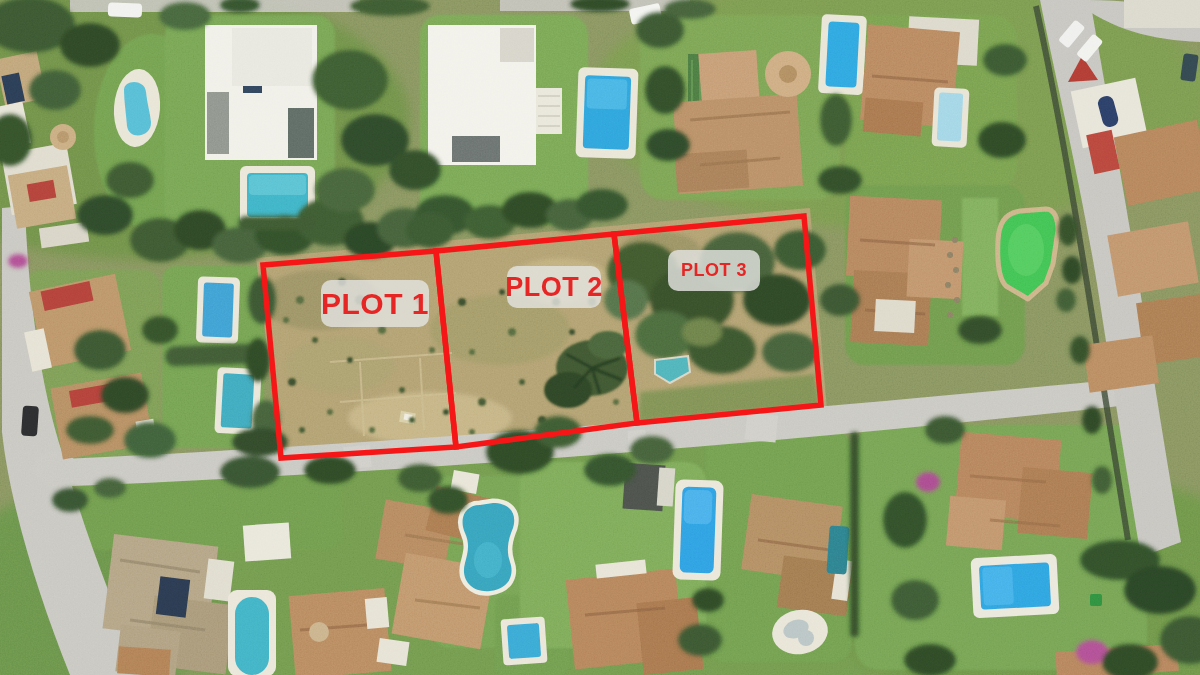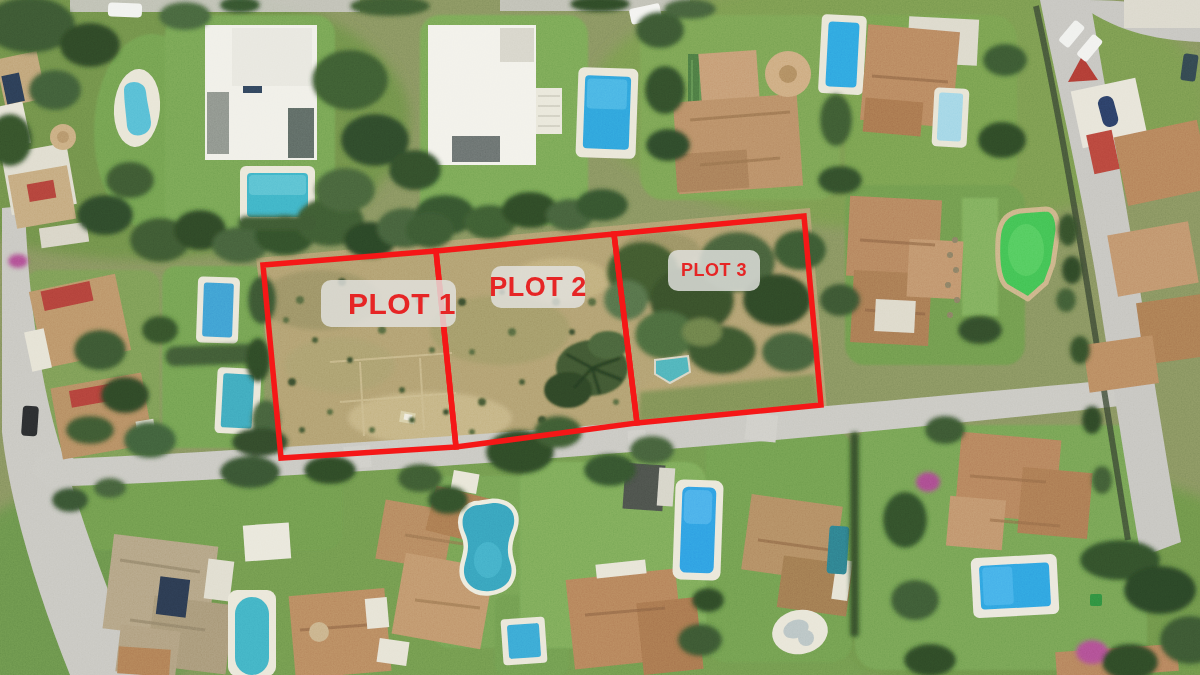--- a/index.html
+++ b/index.html
@@ -471,23 +471,23 @@
   <rect width="1200" height="675" filter="url(#grain)" opacity="0.32" style="mix-blend-mode:overlay"></rect>
 
   <g fill="none" stroke-linejoin="miter">
     <polygon class="plot-line" points="614,234 804,216 821,405 637,423" stroke="#f51717" stroke-width="5.5"></polygon>
     <polygon class="plot-line" points="436,251 614,234 637,423 456,447" stroke="#f51717" stroke-width="5.5"></polygon>
     <polygon class="plot-line" points="263,265 436,251 456,447 281,458" stroke="#f51717" stroke-width="5.5"></polygon>
   </g>
 </svg>
 
 <div>
-  <div class="plot-label lbl1" style="background: rgba(227, 227, 225, 0.82); color: rgb(230, 37, 37); padding-left: 27px;">
+  <div class="plot-label lbl1" style="background: rgba(227, 227, 225, 0.82); color: rgb(230, 37, 37);">
     <span>PLOT 1</span>
   </div>
-  <div class="plot-label lbl2" style="background: rgba(227, 227, 225, 0.82); color: rgb(230, 37, 37);">
+  <div class="plot-label lbl2" style="background: rgba(227, 227, 225, 0.82); color: rgb(230, 37, 37); margin-left: 16px;">
     <span>PLOT 2</span>
   </div>
   <div class="plot-label lbl3" style="background: rgba(227, 227, 225, 0.82); color: rgb(230, 37, 37);">
     <span>PLOT 3</span>
   </div>
 </div>
 </div>
 
 </body></html>

